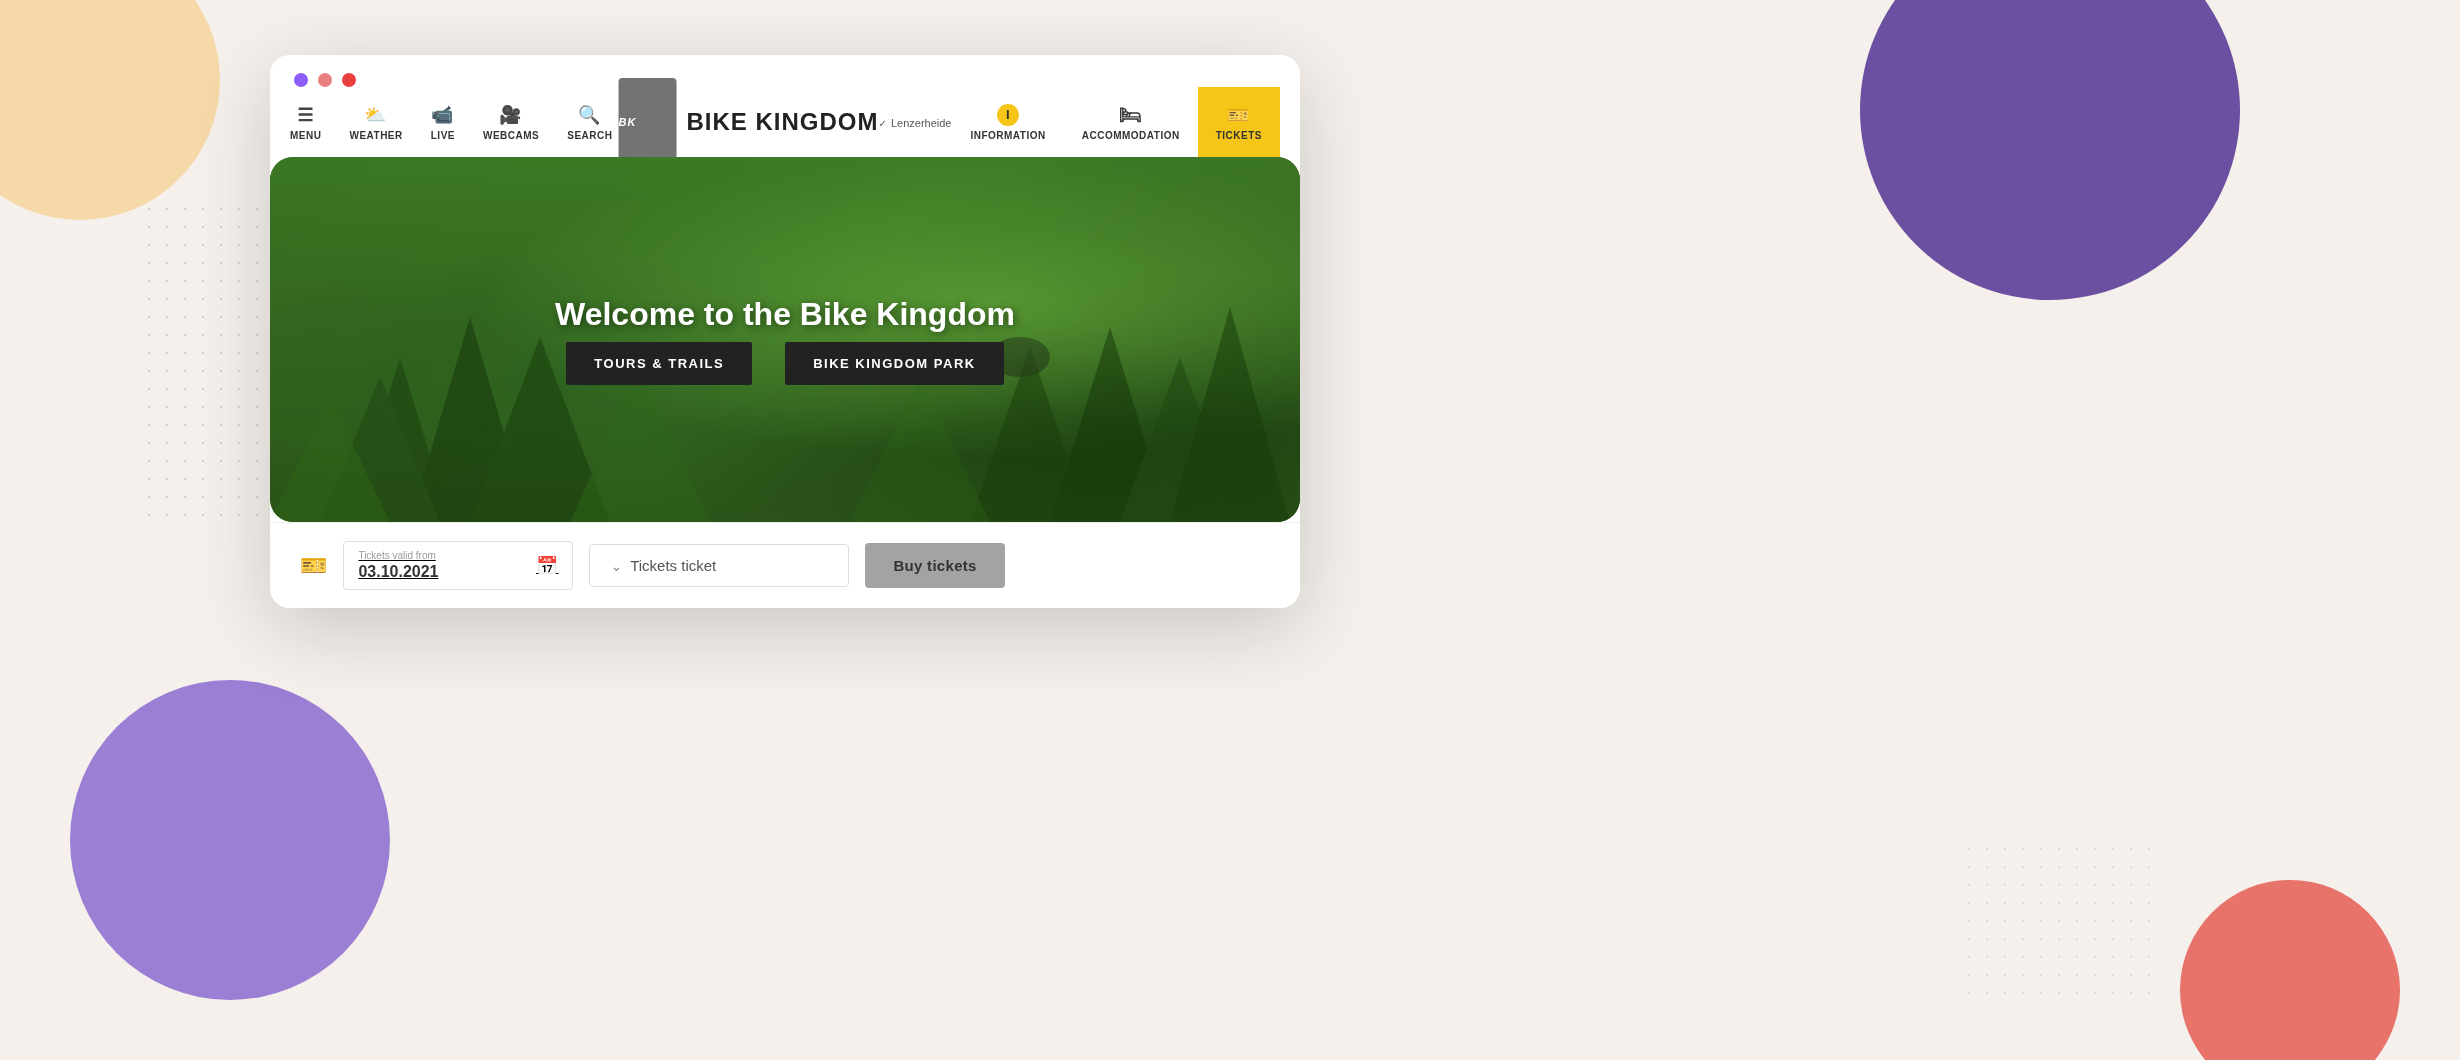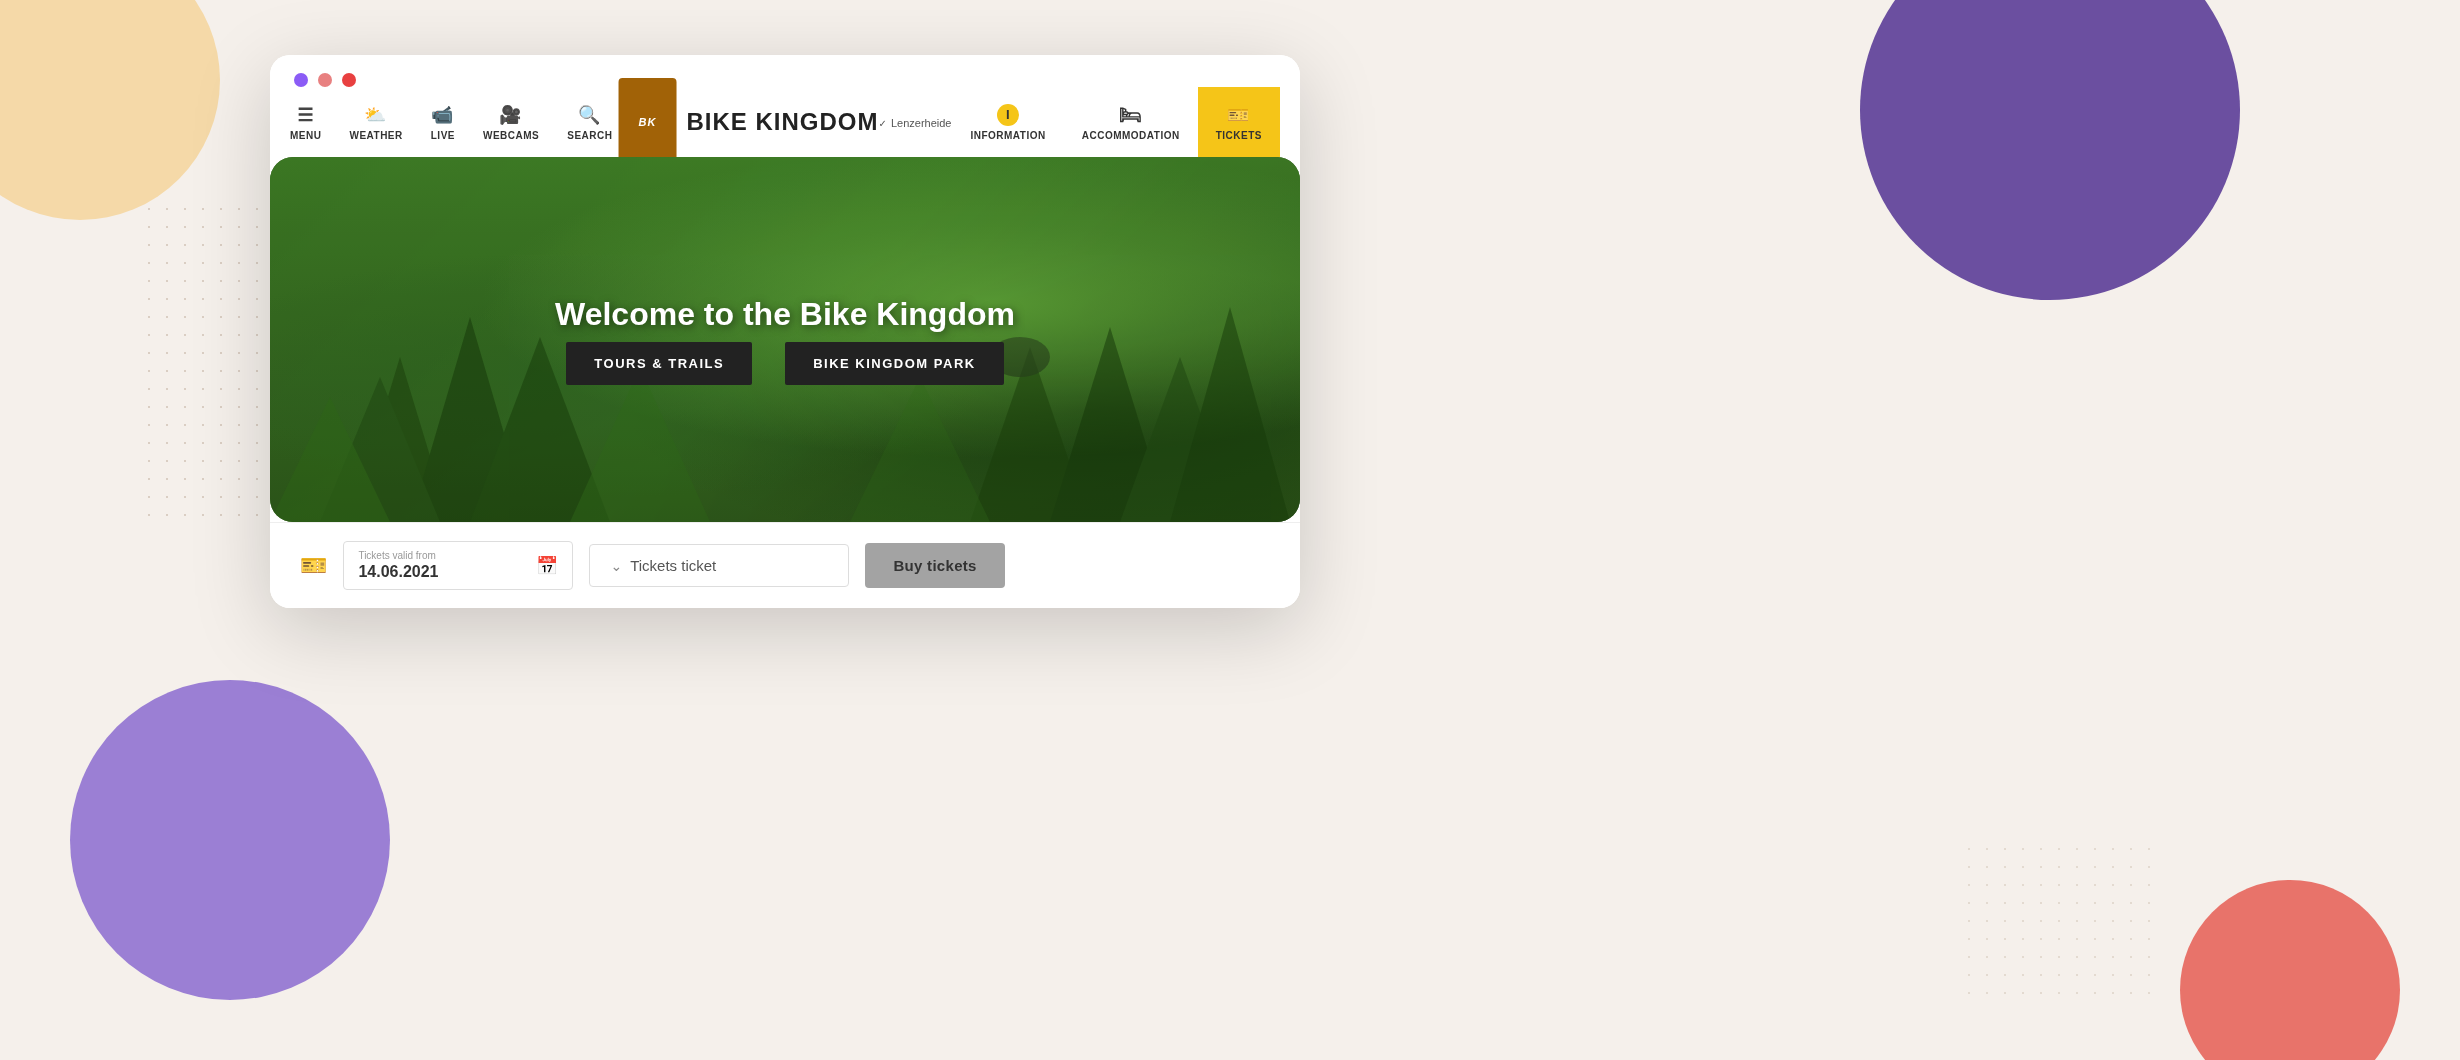--- a/index.html
+++ b/index.html
@@ -114,25 +114,24 @@
     .nav-center {
       position: absolute;
       left: 50%;
       transform: translateX(-50%);
       display: flex;
       align-items: center;
       gap: 10px;
     }
     .logo-badge {
       width: 58px; height: 88px;
-      background: #a16207;
+      background: #737373;
       border-radius: 4px;
       display: flex;
       align-items: center;
-      justify-content: center;
       position: relative;
     }
     .logo-badge-inner {
       color: #fff;
       font-size: 22px;
       font-weight: 900;
       font-style: italic;
       line-height: 1;
       text-align: center;
     }
@@ -275,20 +274,21 @@
     }
     .ticket-date-field {
       display: flex;
       align-items: center;
       border: 1.5px solid #ddd;
       border-radius: 4px;
       padding: 8px 14px;
       gap: 12px;
       flex: 1;
       max-width: 230px;
+      text-decoration: underline;
     }
     .ticket-date-label {
       font-size: 10px;
       color: #999;
       display: block;
       margin-bottom: 2px;
     }
     .ticket-date-value {
       font-size: 16px;
       font-weight: 700;
@@ -438,21 +438,21 @@
       </div>
     </div>
   </div>
 
   <div class="ticket-bar">
     <span class="ticket-icon">🎫</span>
 
     <div class="ticket-date-field">
       <div class="ticket-date-info">
         <span class="ticket-date-label">Tickets valid from</span>
-        <span class="ticket-date-value">14.06.2021</span>
+        <span class="ticket-date-value">03.10.2021</span>
       </div>
       <span class="calendar-icon">📅</span>
     </div>
 
     <div class="ticket-choose">
       <span class="ticket-choose-chevron">⌄</span>
       <span class="ticket-choose-text">Tickets ticket</span>
     </div>
 
     <button class="buy-btn">Buy tickets</button>

